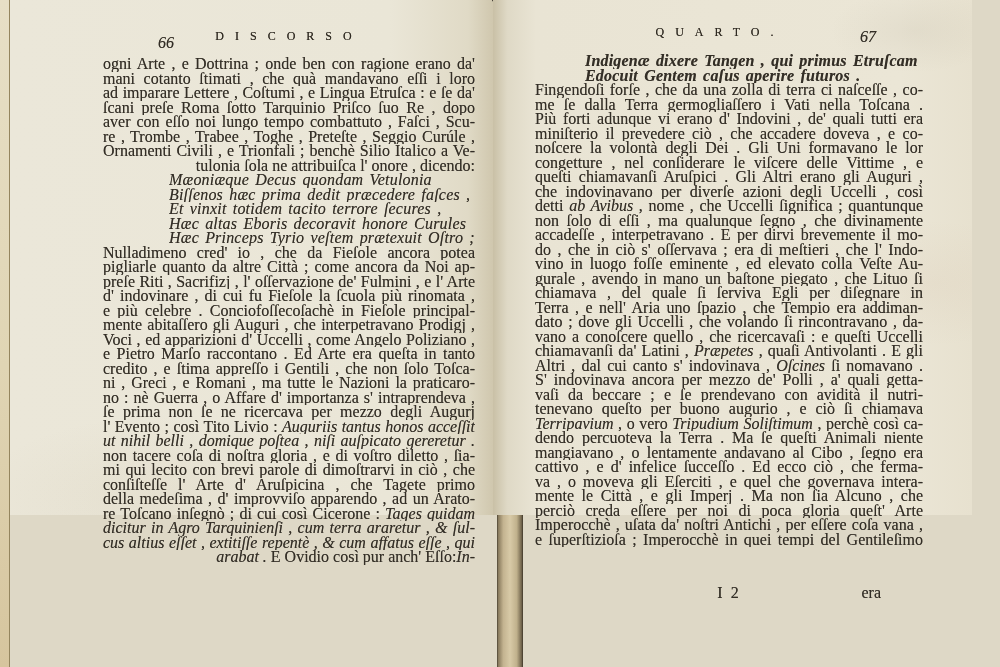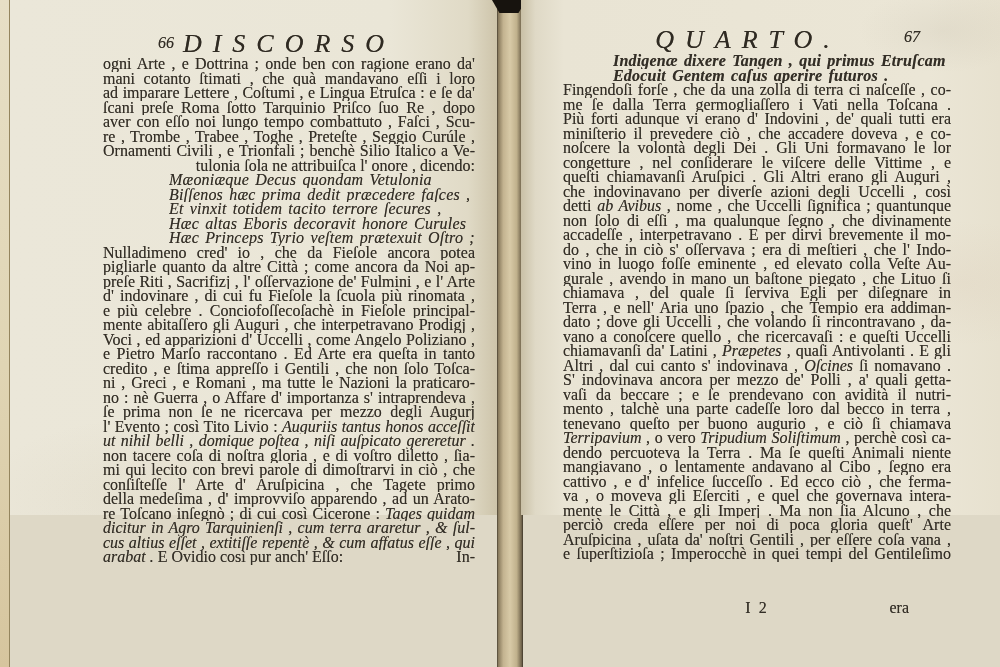--- a/index.html
+++ b/index.html
@@ -15,21 +15,21 @@
     border-right:1px solid #94855e;
   }
   .page{position:absolute;top:0;height:515px;}
   .page-left{
     left:10px;width:487px;
     background:
       radial-gradient(ellipse 260px 120px at 30% 97%, rgba(160,140,100,.08), rgba(0,0,0,0) 70%),
       linear-gradient(90deg,#ebe7d9 0%,#eae6d7 78%,#e0dac6 94%,#cdc4aa 100%);
   }
   .page-right{
-    left:521px;width:479px;
+    left:493px;width:479px;
     background:
       radial-gradient(ellipse 120px 60px at 88% 6%, rgba(150,140,120,.10), rgba(0,0,0,0) 70%),
       radial-gradient(ellipse 160px 90px at 92% 55%, rgba(180,140,110,.07), rgba(0,0,0,0) 70%),
       linear-gradient(90deg,#c9c0a6 0%,#dfd9c6 3%,#e9e4d4 9%,#ebe6d6 85%,#e7e1cf 100%);
   }
   
   .gutter{
     position:absolute;left:497px;top:0;width:24px;height:667px;
     background:linear-gradient(90deg,#847659 0%,#c3b390 22%,#d8caa7 50%,#c0b18c 78%,#685c45 100%);
     border-left:1px solid #5e5440;border-right:1px solid #4e4534;
@@ -38,44 +38,44 @@
     position:absolute;left:492px;top:0;width:34px;height:13px;
     background:#17130e;
     clip-path:polygon(0 0,100% 0,78% 100%,22% 100%);
   }
   
   .pagenum{
     position:absolute;font-style:italic;font-size:16px;color:#332e26;
     text-shadow:0 0 .5px rgba(46,40,32,.65);
   }
   .running-title{
-    position:absolute;font-style:italic;font-size:26px;letter-spacing:11px;
+    position:absolute;font-size:12px;letter-spacing:11px;
     color:#2f2a22;text-align:center;
     text-shadow:0 0 .5px rgba(46,40,32,.7);
   }
   .pn-l{left:148px;top:34px;}
   .rt-l{left:93px;top:29px;width:372px;}
-  .pn-r{left:367px;top:28px;margin-left:16px;}
+  .pn-r{left:367px;top:28px;}
   .rt-r{left:40px;top:25px;width:374px;}
   
   .textblock{
     position:absolute;font-size:16px;color:#332e26;
     text-shadow:0 0 .5px rgba(46,40,32,.55);
   }
   .tb-l{left:93px;top:57px;width:372px;}
   .tb-r{left:42px;top:54px;width:388px;}
   .line{height:14.5px;line-height:14.5px;overflow:hidden;}
   .line.j{text-align:justify;text-align-last:justify;}
   .line.end{text-align:right;}
   .line.verse{font-style:italic;word-spacing:2px;letter-spacing:.2px;}
   .page-left .line.verse{margin-left:66px;}
   .page-right .line.verse{margin-left:50px;font-weight:bold;}
-  .line.cw{display:flex;justify-content:space-between;}
+  .line.cw{display:flex;justify-content:flex-end;}
   .it{font-style:italic;}
-  .catchword{}
+  .catchword{font-style:italic;}
   .sigrow{position:relative;height:14.5px;line-height:14.5px;margin-top:39px;}
   .sig{position:absolute;left:50%;transform:translateX(-50%);letter-spacing:2px;}
   .cw-r{position:absolute;right:42px;}
 </style>
 </head>
 <body>
 
 <div class="edge-strip"></div>
 
 <div class="page page-left">
@@ -147,29 +147,28 @@
       <div class="line j"><span><span>vino in luogo foſſe eminente , ed elevato colla Veſte Au-</span></span></div>
       <div class="line j"><span><span>gurale , avendo in mano un baſtone piegato , che Lituo ſi</span></span></div>
       <div class="line j"><span><span>chiamava , del quale ſi ſerviva Egli per diſegnare in</span></span></div>
       <div class="line j"><span><span>Terra , e nell' Aria uno ſpazio , che Tempio era addiman-</span></span></div>
       <div class="line j"><span><span>dato ; dove gli Uccelli , che volando ſi rincontravano , da-</span></span></div>
       <div class="line j"><span><span>vano a conoſcere quello , che ricercavaſi : e queſti Uccelli</span></span></div>
       <div class="line j"><span><span>chiamavanſi da' Latini , </span><span class="it">Præpetes</span><span> , quaſi Antivolanti . E gli</span></span></div>
       <div class="line j"><span><span>Altri , dal cui canto s' indovinava , </span><span class="it">Oſcines</span><span> ſi nomavano .</span></span></div>
       <div class="line j"><span><span>S' indovinava ancora per mezzo de' Polli , a' quali getta-</span></span></div>
       <div class="line j"><span><span>vaſi da beccare ; e ſe prendevano con avidità il nutri-</span></span></div>
-      <div class="line j"><span><span>mento , talchè una parte cadeſſe loro dal becco in terra ,</span></span></div>
       <div class="line j"><span><span>tenevano queſto per buono augurio , e ciò ſi chiamava</span></span></div>
       <div class="line j"><span><span class="it">Terripavium</span><span> , o vero </span><span class="it">Tripudium Soliſtimum</span><span> , perchè così ca-</span></span></div>
       <div class="line j"><span><span>dendo percuoteva la Terra . Ma ſe queſti Animali niente</span></span></div>
       <div class="line j"><span><span>mangiavano , o lentamente andavano al Cibo , ſegno era</span></span></div>
       <div class="line j"><span><span>cattivo , e d' infelice ſucceſſo . Ed ecco ciò , che ferma-</span></span></div>
       <div class="line j"><span><span>va , o moveva gli Eſerciti , e quel che governava intera-</span></span></div>
       <div class="line j"><span><span>mente le Città , e gli Imperj . Ma non ſia Alcuno , che</span></span></div>
       <div class="line j"><span><span>perciò creda eſſere per noi di poca gloria queſt' Arte</span></span></div>
-      <div class="line j"><span><span>Aruſpicina , uſata da' noſtri Gentili , per eſſere coſa vana ,</span></span></div>
+      <div class="line j"><span><span>Imperocchè , uſata da' noſtri Antichi , per eſſere coſa vana ,</span></span></div>
       <div class="line j"><span><span>e ſuperſtizioſa ; Imperocchè in quei tempi del Gentileſimo</span></span></div>
       <div class="sigrow">
         <span class="sig">I 2</span>
         <span class="cw-r">era</span>
       </div>
     </div>
 </div>
 
 </body></html>

